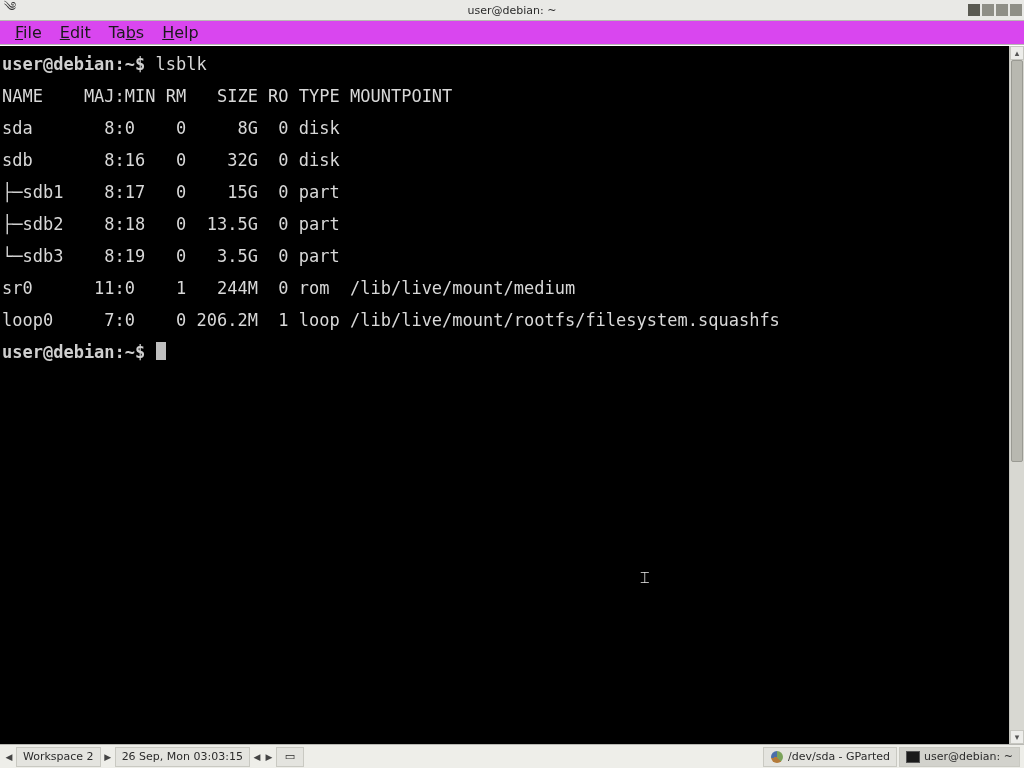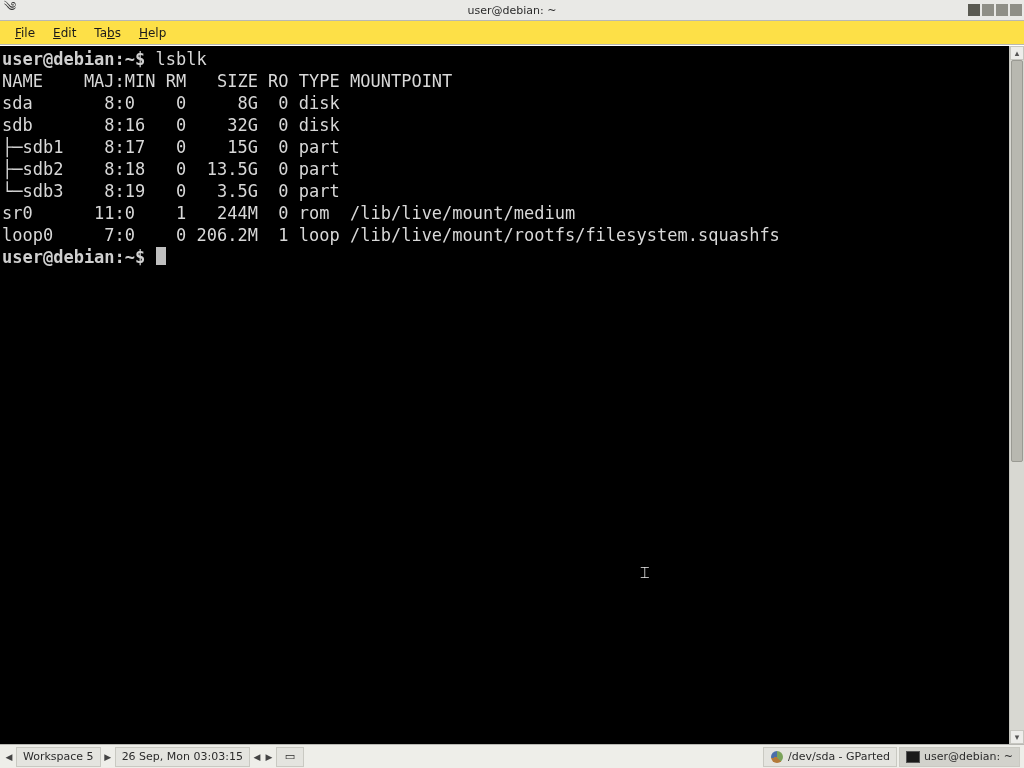--- a/index.html
+++ b/index.html
@@ -13,35 +13,35 @@
     position: relative;
   }
   .top-panel .swirl { width: 20px; text-align: center; font-size: 13px; color: #333; }
   .top-panel .title { position: absolute; left: 0; right: 0; text-align: center; pointer-events: none; }
   .top-panel .tray { margin-left: auto; display: flex; gap: 2px; padding-right: 2px; }
   .tray-cell { width: 12px; height: 12px; background: #8f8f87; }
   .tray-cell.dark { background: #5a5a52; }
 
   
   .menu-bar {
-    height: 24px; background: #fde047; border-bottom: 1px solid #b8b8b3;
-    display: flex; align-items: center; padding: 0 6px; font-size: 12px; color: #1a1a1a;
+    height: 24px; background: #d946ef; border-bottom: 1px solid #b8b8b3;
+    display: flex; align-items: center; padding: 0 6px; font-size: 16px; color: #1a1a1a;
   }
   .menu-item { padding: 2px 9px; cursor: default; }
   .menu-item u { text-decoration: underline; }
 
   
   .term-outer {
     flex: 1; display: flex; background: #e3e3de; border-top: 1px solid #fff;
     position: relative;
   }
   .terminal {
     flex: 1; background: #000; color: #d8d8d8; position: relative;
     font-family: "DejaVu Sans Mono", "Liberation Mono", monospace;
-    font-size: 17px; line-height: 22px;
+    font-size: 17px; line-height: 32px;
     padding: 2px 2px 2px 2px;
     white-space: pre;
     overflow: hidden;
   }
   .terminal .prompt { color: #cfcfcf; font-weight: bold; }
   .terminal .cursor-block {
     display: inline-block; width: 10px; height: 18px; background: #bfbfbf;
     vertical-align: text-bottom; margin-bottom: 2px;
   }
   .term-ibeam {
@@ -116,21 +116,21 @@
       <div class="sb-track">
         <div class="sb-thumb"></div>
       </div>
       <div class="sb-btn">▾</div>
     </div>
   </div>
 
   <div class="taskbar">
     <div class="arrow">◀</div>
     <div class="cell">
-      <span>Workspace 5</span>
+      <span>Workspace 2</span>
     </div>
     <div class="arrow">▶</div>
 
     <div class="cell">
       <span>26 Sep, Mon 03:03:15</span>
     </div>
     <div class="arrow">◀</div>
     <div class="arrow">▶</div>
 
     <div class="cell">

